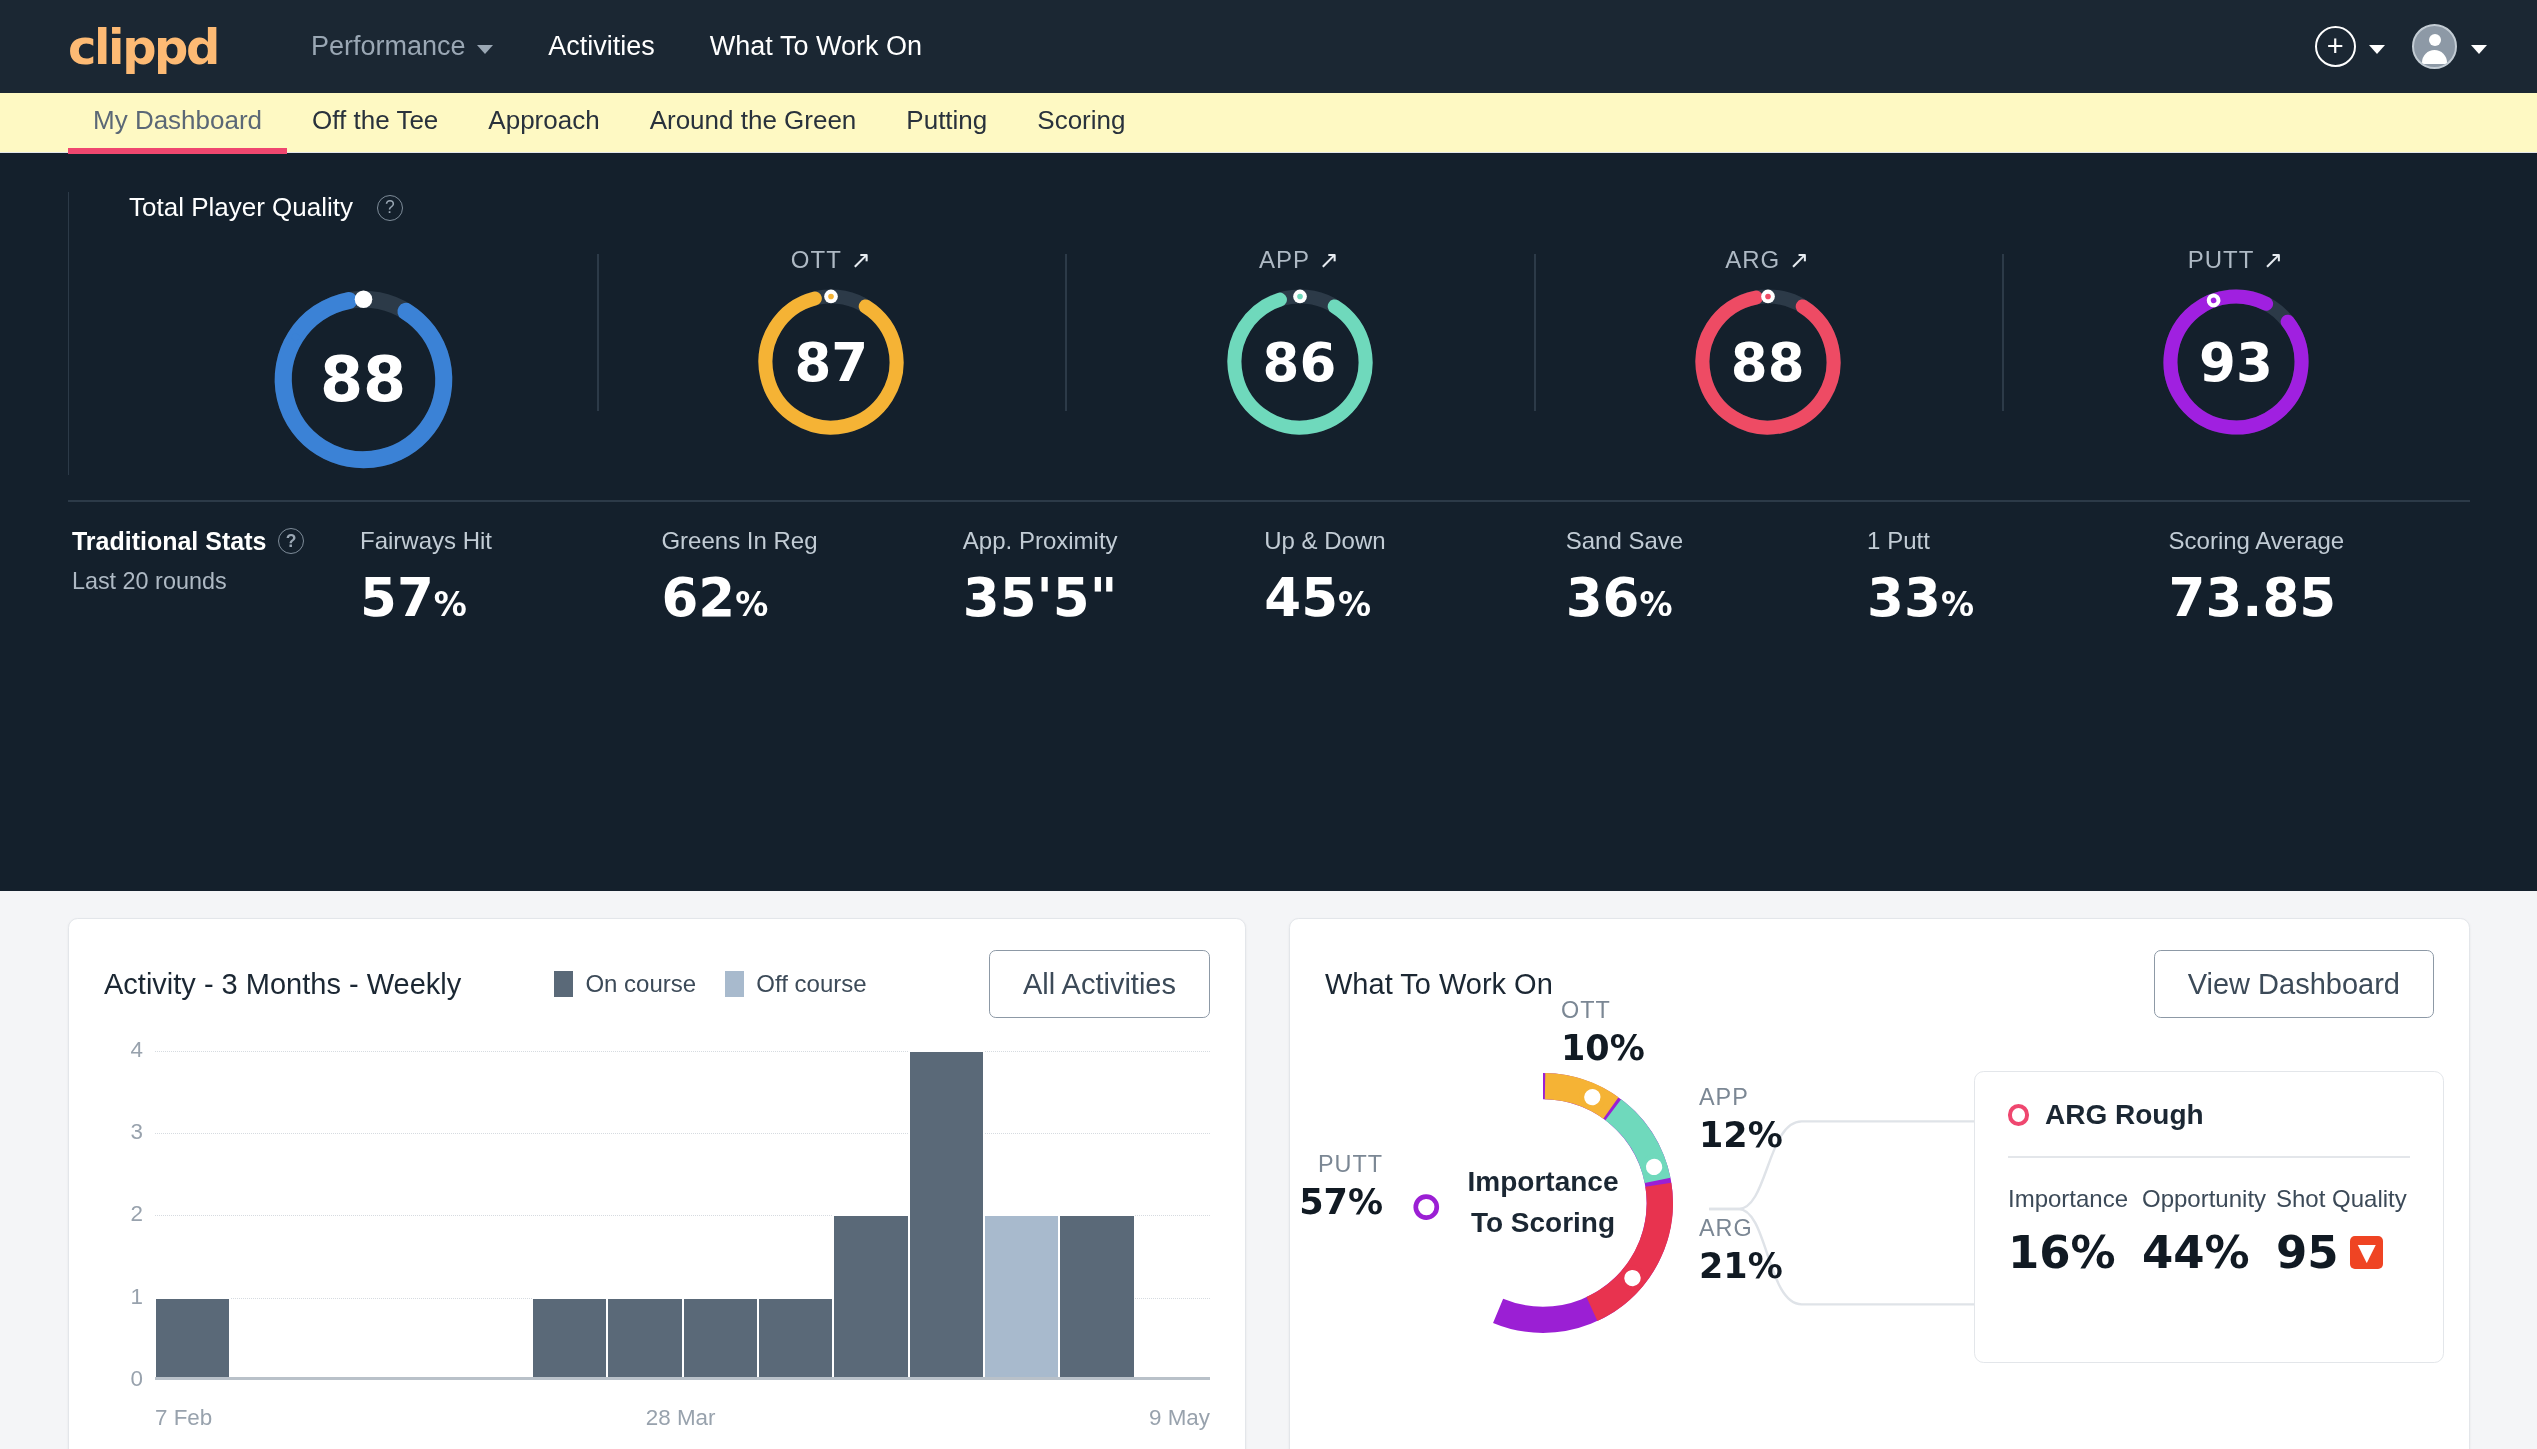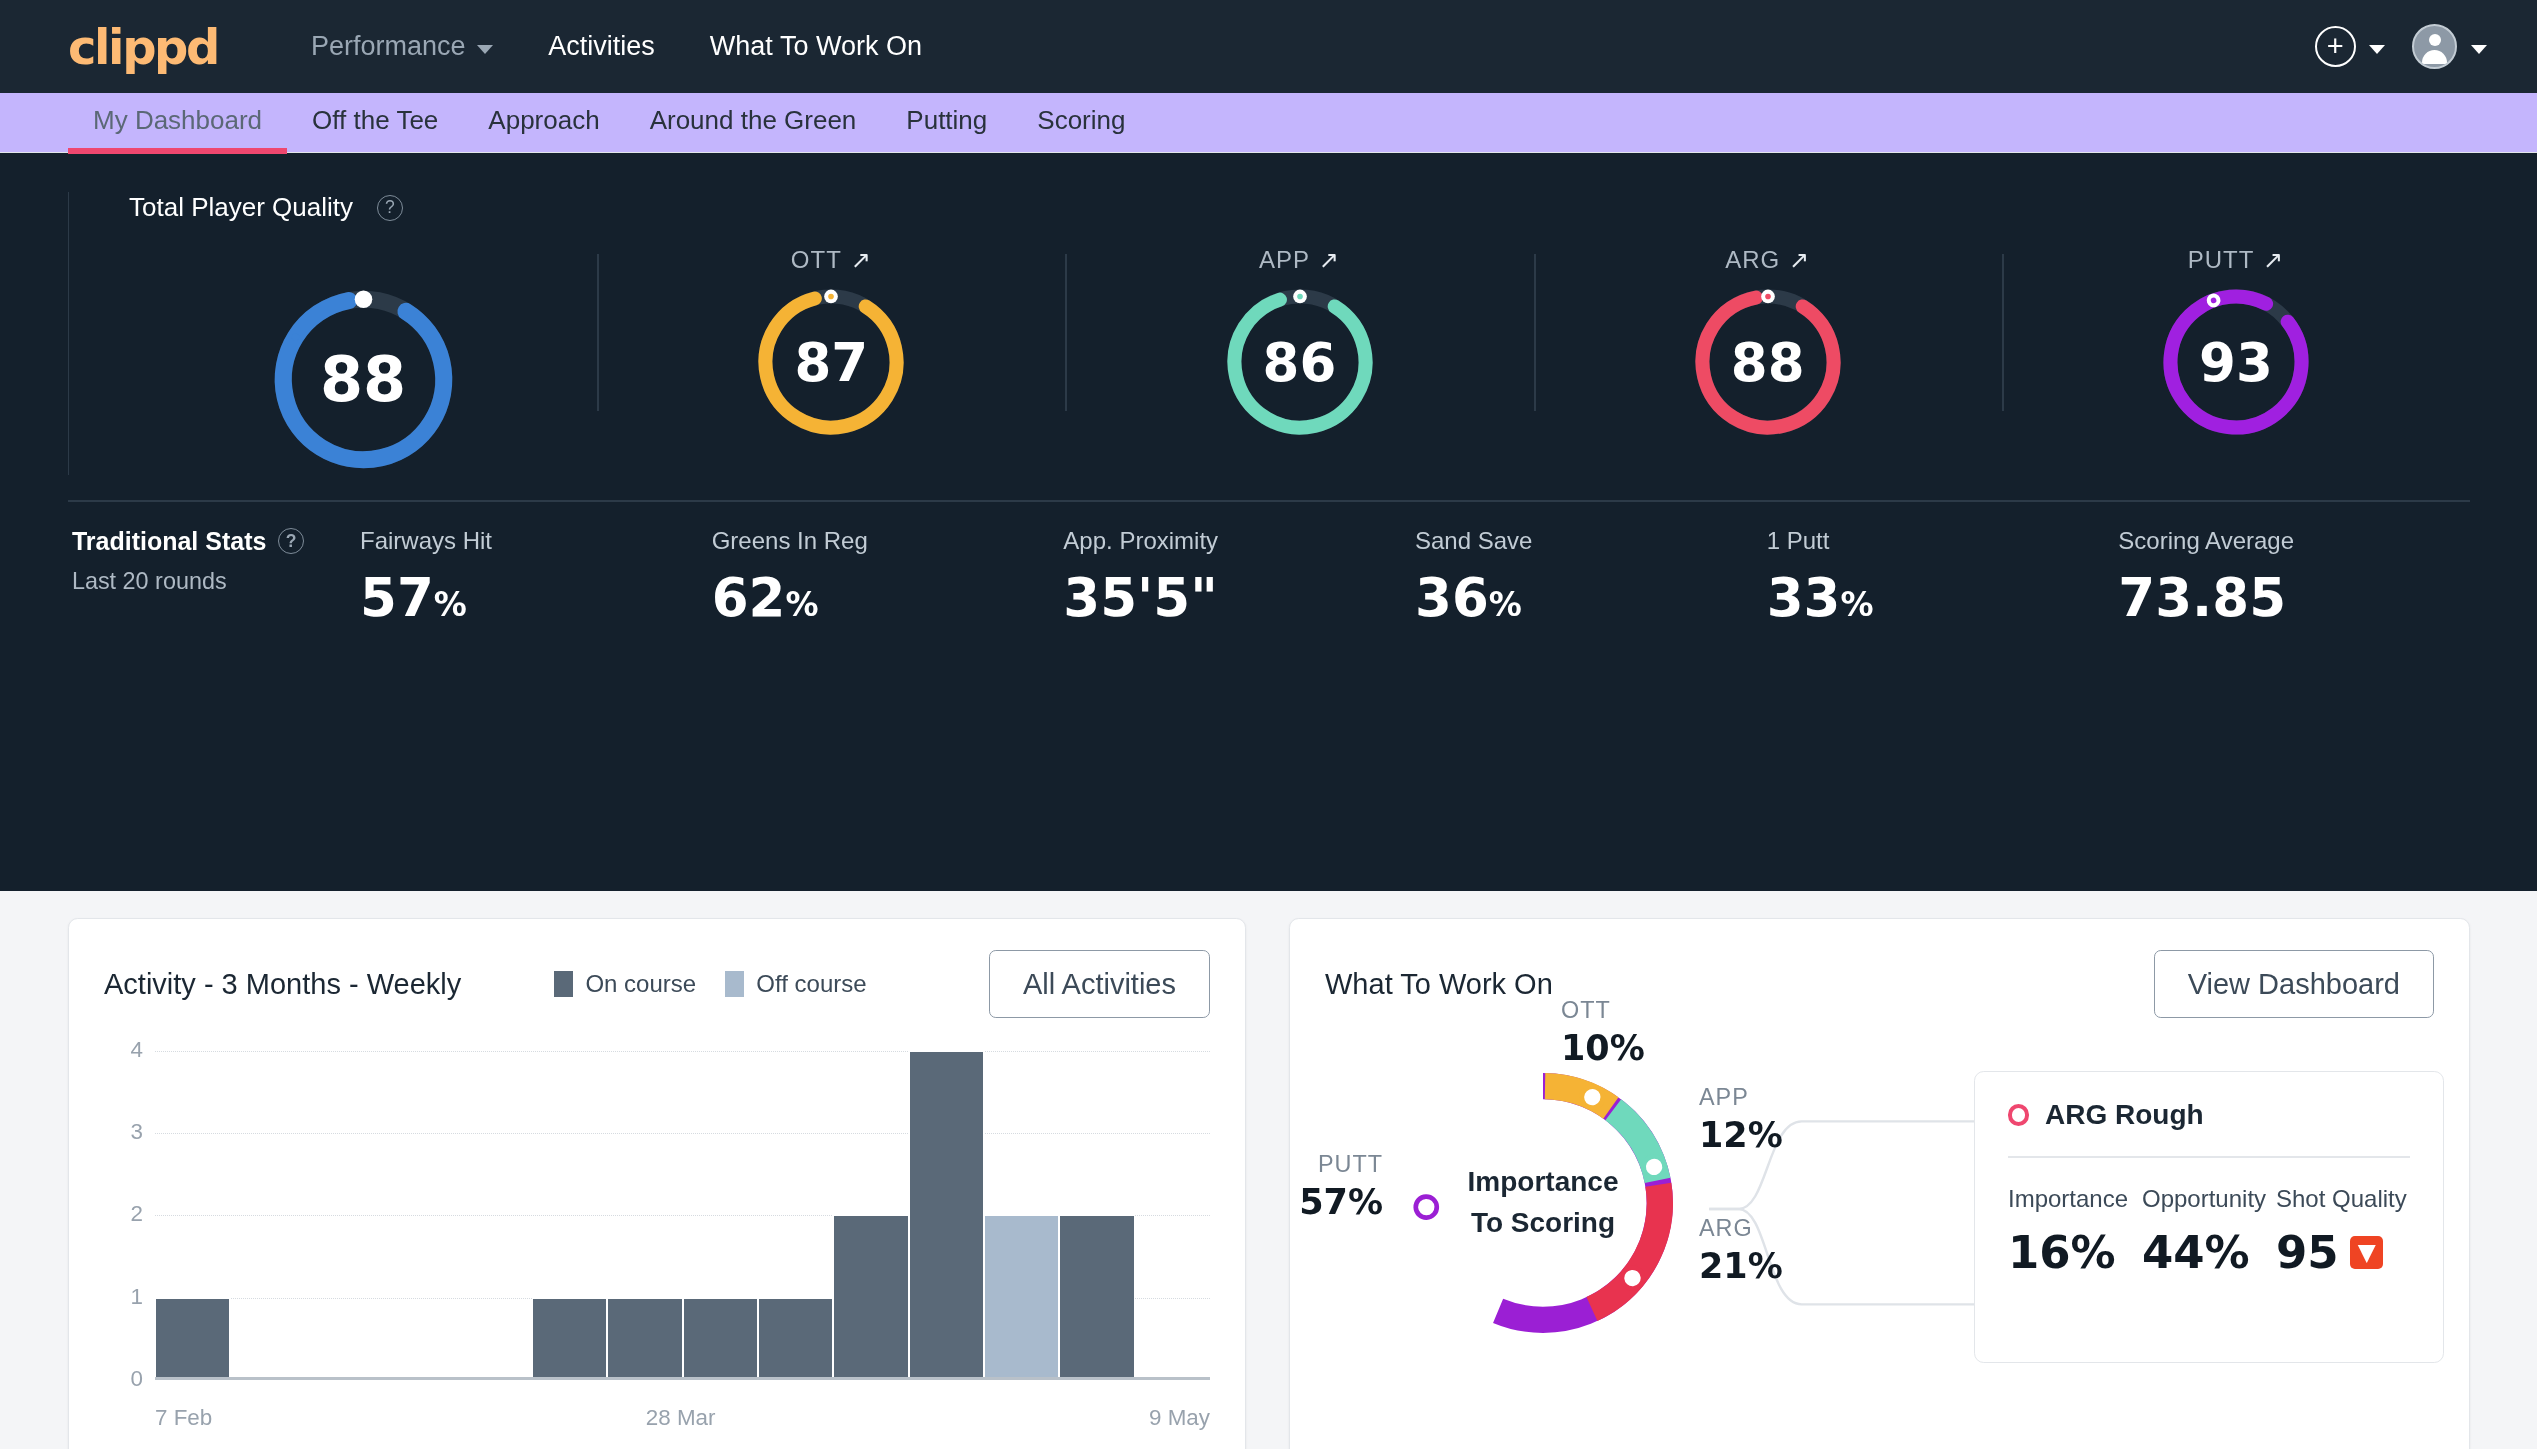--- a/index.html
+++ b/index.html
@@ -64,21 +64,21 @@
   }
   .avatar-icon::after {
     content: ""; position: absolute; bottom: 2.9px;
     width: 25px; height: 14.6px;
     border-radius: 12.7px 12.7px 0 0; background: #ffffff;
   }
 
   
   .tabbar {
     height: 60px;
-    background: #c4b5fd;
+    background: #fef9c3;
     display: flex; align-items: flex-end;
     padding-left: 68px;
     border-bottom: 1.9px solid #e3e6ea;
   }
   .tab {
     font-size: 26px; color: #29323c;
     padding: 0 25px 15.6px 25px;
     cursor: pointer; position: relative;
   }
   .tab.active { color: #5b6876; }
@@ -421,20 +421,24 @@
       <div class="lab">Fairways Hit</div>
       <div class="val"><span>57</span><span class="pct">%</span></div>
     </div>
     <div class="stat">
       <div class="lab">Greens In Reg</div>
       <div class="val"><span>62</span><span class="pct">%</span></div>
     </div>
     <div class="stat">
       <div class="lab">App. Proximity</div>
       <div class="val"><span>35'5"</span><span class="pct"></span></div>
+    </div>
+    <div class="stat">
+      <div class="lab">Up &amp; Down</div>
+      <div class="val"><span>45</span><span class="pct">%</span></div>
     </div>
     <div class="stat">
       <div class="lab">Sand Save</div>
       <div class="val"><span>36</span><span class="pct">%</span></div>
     </div>
     <div class="stat">
       <div class="lab">1 Putt</div>
       <div class="val"><span>33</span><span class="pct">%</span></div>
     </div>
     <div class="stat">

